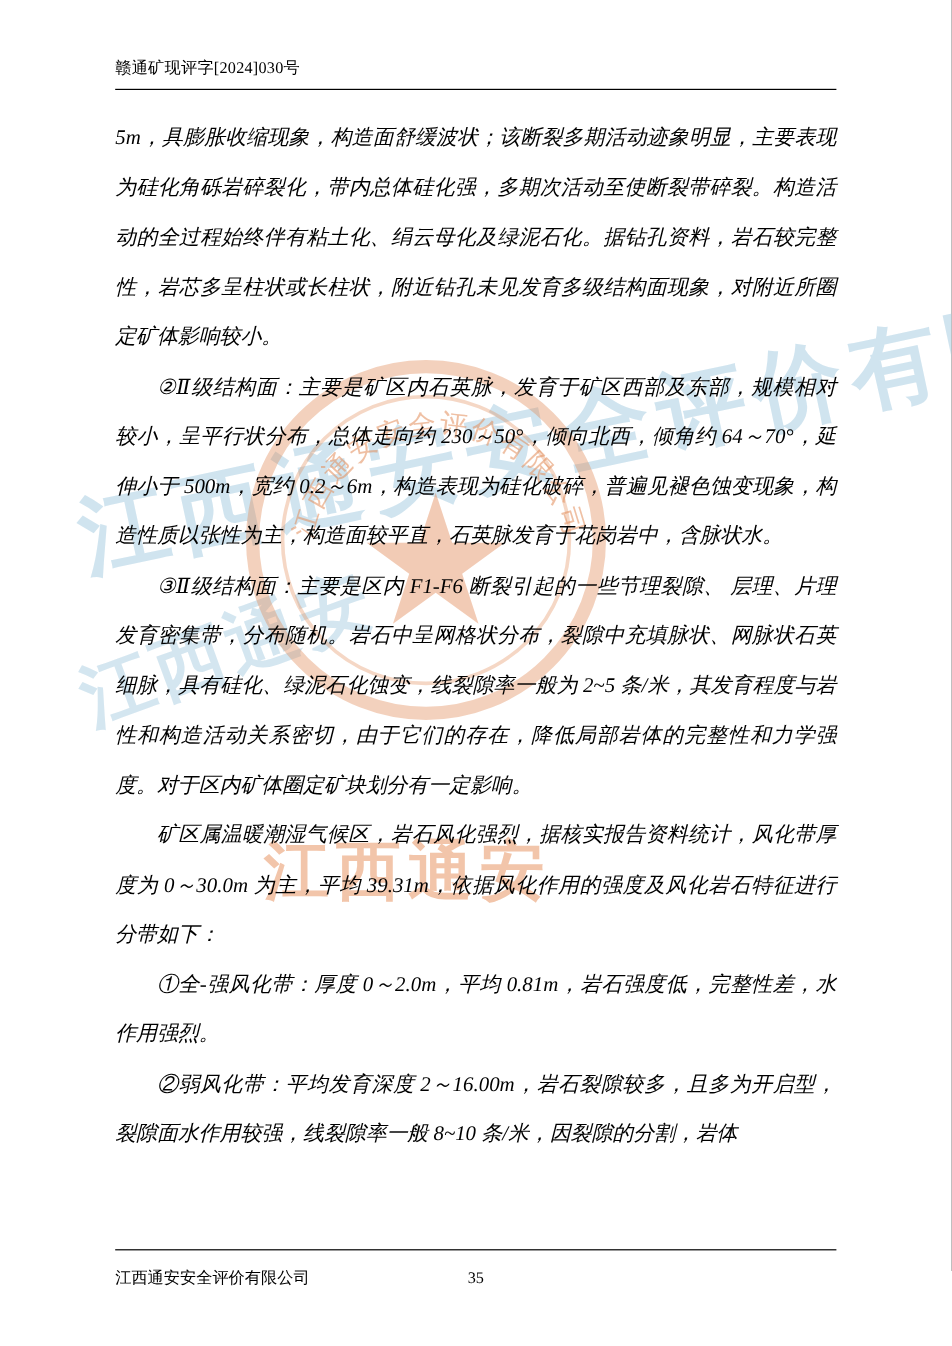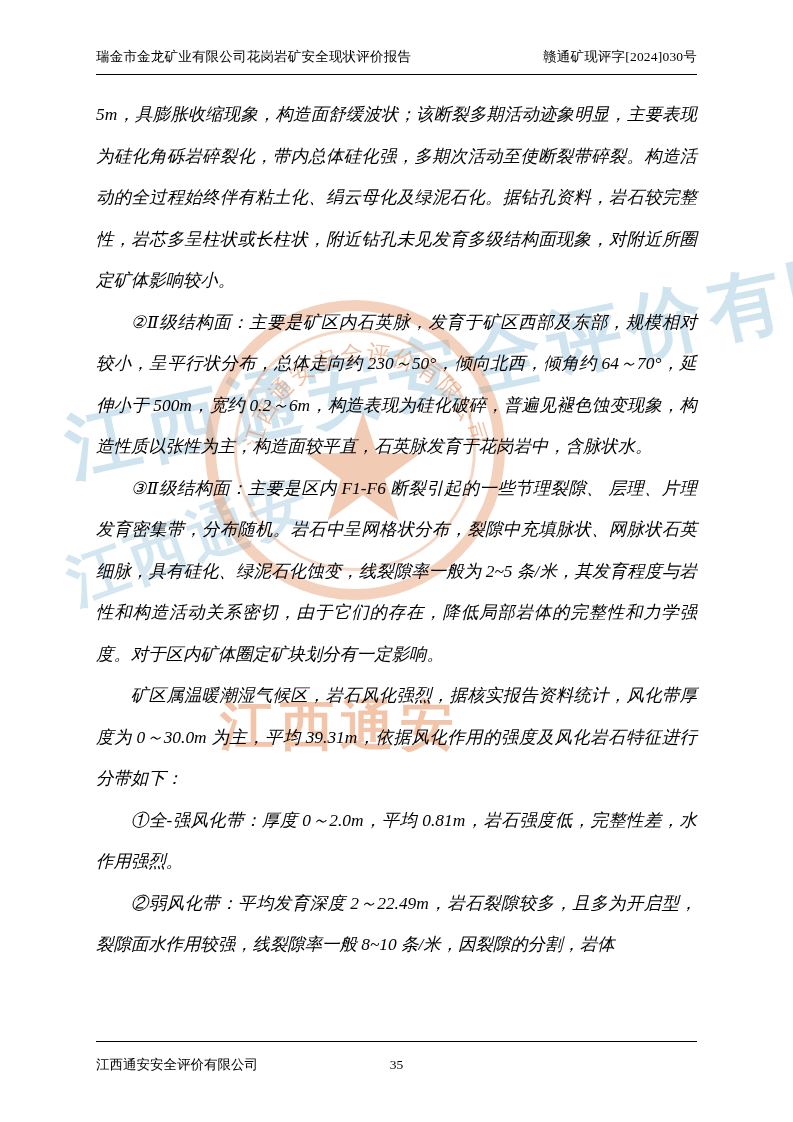--- a/index.html
+++ b/index.html
@@ -186,32 +186,31 @@
       <defs>
         <path id="arcpath" d="M 42,158 A 108,108 0 0 1 258,158"></path>
       </defs>
       <text>
         <textPath href="#arcpath" startOffset="50%" text-anchor="middle">江西通安安全评价有限公司</textPath>
       </text>
     </svg>
   </div>
 
   <div class="header">
-    <span>瑞金市金龙矿业有限公司花岗岩矿安全现状评价报告</span>
     <span>赣通矿现评字[2024]030号</span>
   </div>
   <div class="header-rule"></div>
 
   <div class="content">
     <p>5m，具膨胀收缩现象，构造面舒缓波状；该断裂多期活动迹象明显，主要表现为硅化角砾岩碎裂化，带内总体硅化强，多期次活动至使断裂带碎裂。构造活动的全过程始终伴有粘土化、绢云母化及绿泥石化。据钻孔资料，岩石较完整性，岩芯多呈柱状或长柱状，附近钻孔未见发育多级结构面现象，对附近所圈定矿体影响较小。</p>
     <p class="indent">②Ⅱ级结构面：主要是矿区内石英脉，发育于矿区西部及东部，规模相对较小，呈平行状分布，总体走向约 230～50°，倾向北西，倾角约 64～70°，延伸小于 500m，宽约 0.2～6m，构造表现为硅化破碎，普遍见褪色蚀变现象，构造性质以张性为主，构造面较平直，石英脉发育于花岗岩中，含脉状水。</p>
     <p class="indent">③Ⅱ级结构面：主要是区内 F1-F6 断裂引起的一些节理裂隙、 层理、片理发育密集带，分布随机。岩石中呈网格状分布，裂隙中充填脉状、网脉状石英细脉，具有硅化、绿泥石化蚀变，线裂隙率一般为 2~5 条/米，其发育程度与岩性和构造活动关系密切，由于它们的存在，降低局部岩体的完整性和力学强度。对于区内矿体圈定矿块划分有一定影响。</p>
     <p class="indent">矿区属温暖潮湿气候区，岩石风化强烈，据核实报告资料统计，风化带厚度为 0～30.0m 为主，平均 39.31m，依据风化作用的强度及风化岩石特征进行分带如下：</p>
     <p class="indent">①全-强风化带：厚度 0～2.0m，平均 0.81m，岩石强度低，完整性差，水作用强烈。</p>
-    <p class="indent">②弱风化带：平均发育深度 2～22.49m，岩石裂隙较多，且多为开启型，裂隙面水作用较强，线裂隙率一般 8~10 条/米，因裂隙的分割，岩体</p>
+    <p class="indent">②弱风化带：平均发育深度 2～16.00m，岩石裂隙较多，且多为开启型，裂隙面水作用较强，线裂隙率一般 8~10 条/米，因裂隙的分割，岩体</p>
   </div>
 
   <div class="footer-rule"></div>
   <div class="footer">
     <span class="footer-left">江西通安安全评价有限公司</span>
     <span class="footer-center">35</span>
   </div>
 
 </div>
 

